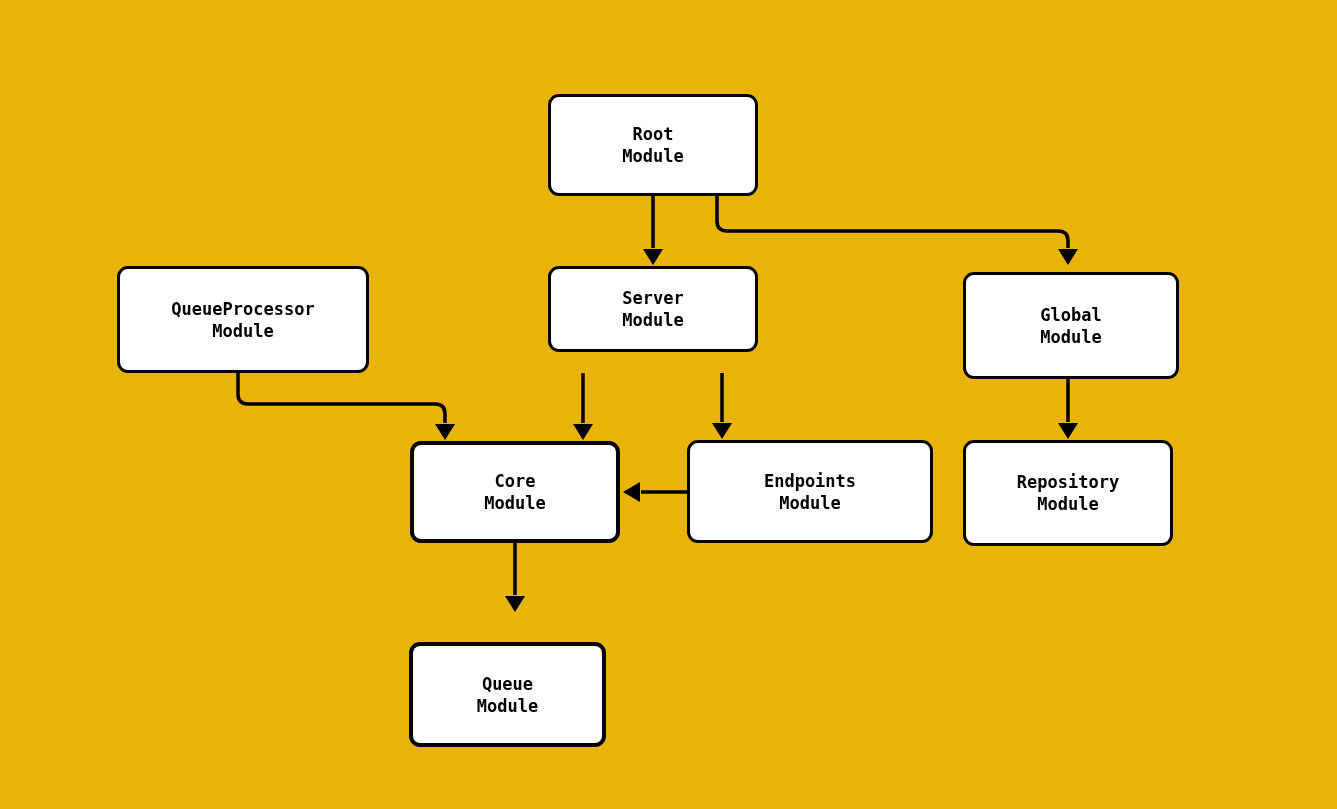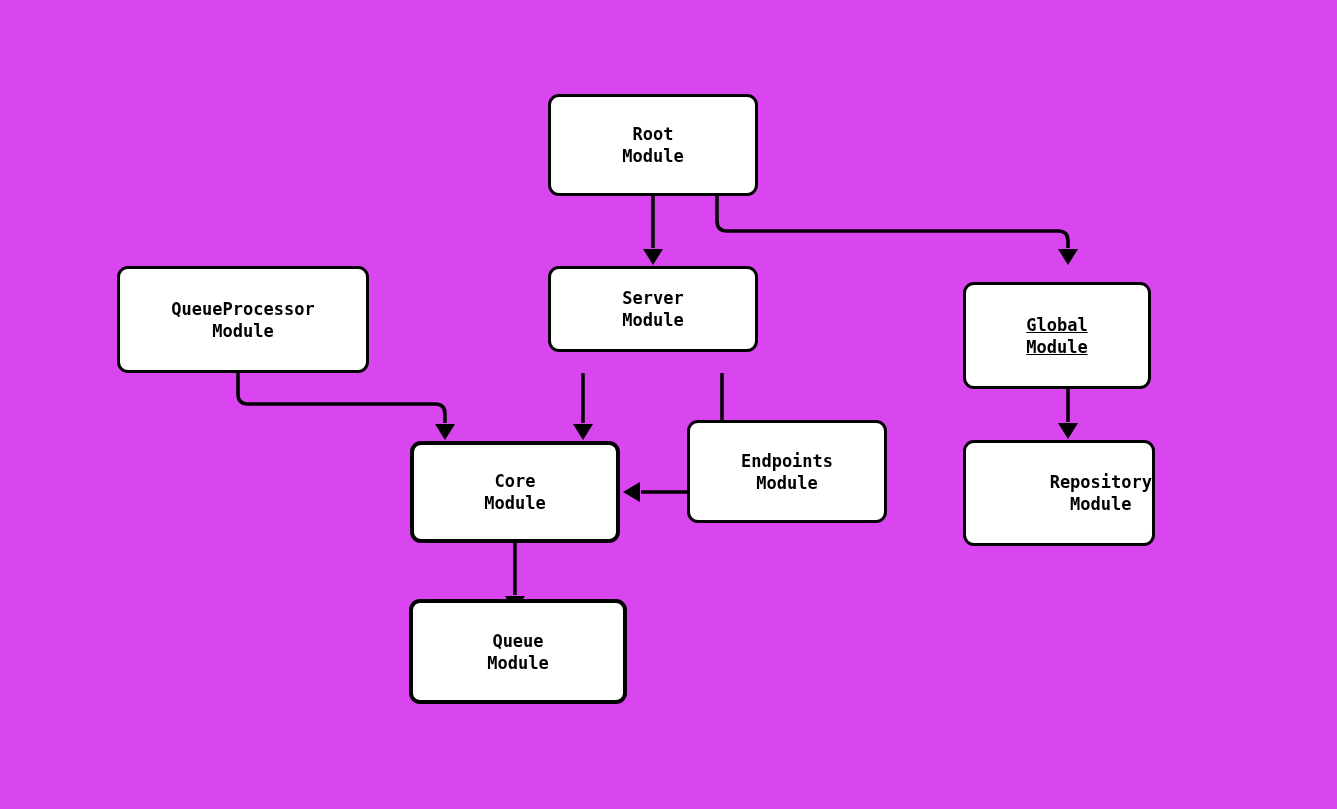--- a/index.html
+++ b/index.html
@@ -4,21 +4,21 @@
 <style>
   html, body {
     margin: 0;
     padding: 0;
     background: #ffffff;
   }
   #canvas {
     position: relative;
     width: 1337px;
     height: 809px;
-    background: #d946ef;
+    background: #eab308;
     overflow: hidden;
     font-family: "DejaVu Sans Mono", "Liberation Mono", monospace;
   }
   #edge-layer {
     position: absolute;
     left: 0;
     top: 0;
     width: 1337px;
     height: 809px;
     pointer-events: none;
@@ -110,38 +110,38 @@
   <div class="node" style="left:117px; top:266px; width:252px; height:107px;">
     <div class="node-label">QueueProcessor
 Module</div>
   </div>
 
   <div class="node" style="left:548px; top:266px; width:210px; height:86px;">
     <div class="node-label">Server
 Module</div>
   </div>
 
-  <div class="node" style="left:963px; top:282px; width:188px; height:107px;text-decoration:underline;">
+  <div class="node" style="left:963px; top:272px; width:216px; height:107px;">
     <div class="node-label">Global
 Module</div>
   </div>
 
   <div class="node emphasis" style="left:410px; top:441px; width:210px; height:102px;align-items:center;">
     <div class="node-label">Core
 Module</div>
   </div>
 
-  <div class="node" style="left:687px; top:420px; width:200px; height:103px;">
+  <div class="node" style="left:687px; top:440px; width:246px; height:103px;">
     <div class="node-label">Endpoints
 Module</div>
   </div>
 
-  <div class="node" style="left:963px; top:440px; width:192px; height:106px;align-items:flex-end;">
+  <div class="node" style="left:963px; top:440px; width:210px; height:106px;">
     <div class="node-label">Repository
 Module</div>
   </div>
 
-  <div class="node emphasis" style="left:409px; top:599px; width:218px; height:105px;">
+  <div class="node emphasis" style="left:409px; top:642px; width:197px; height:105px;">
     <div class="node-label">Queue
 Module</div>
   </div>
 
 </div>
 
 </body></html>

